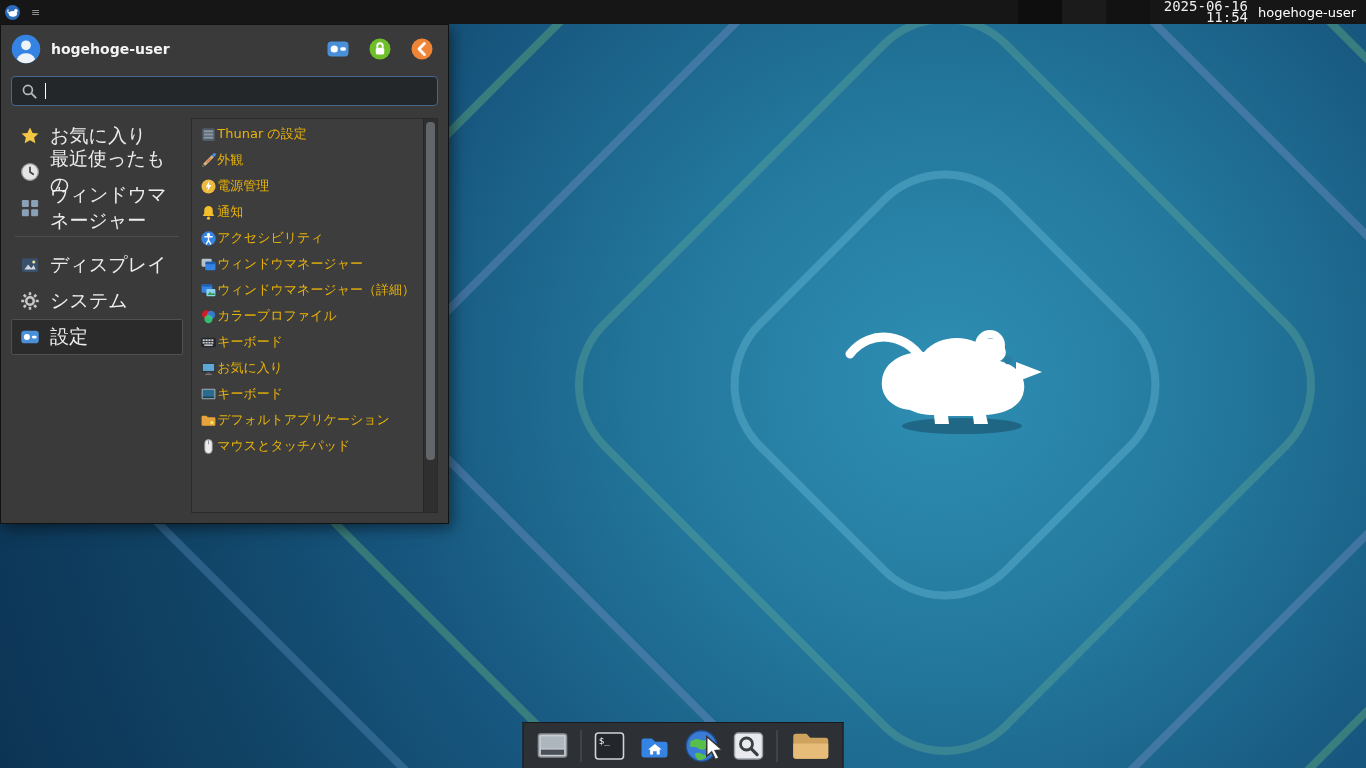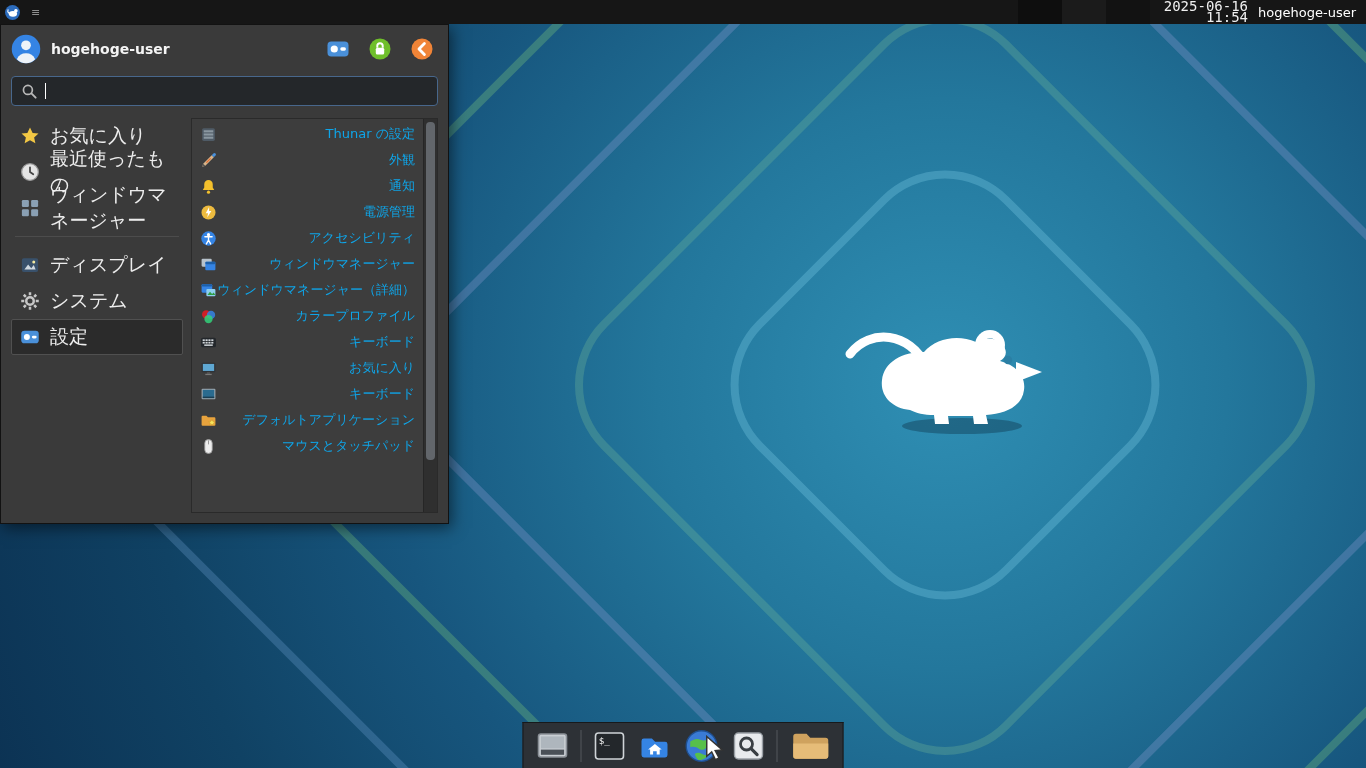--- a/index.html
+++ b/index.html
@@ -62,21 +62,21 @@
   .caret{width:1px;height:16px;background:#fff;margin-left:7px;}
   .search-input{flex:1;background:transparent;border:none;outline:none;color:#fff;font-size:13px;margin-left:2px;font-family:inherit;}
   .menu-body{flex:1;display:flex;padding:6px 10px 10px 10px;min-height:0;}
   .categories{width:205px;padding-right:8px;box-sizing:border-box;}
   .cat-item{height:34px;display:flex;align-items:center;gap:10px;padding:0 8px;font-size:19px;border-radius:2px;border:1px solid transparent;cursor:pointer;}
   .cat-item.selected{background:#2b2b2b;border-color:#505050;}
   .cat-item .icon svg{width:20px;height:20px;}
   .cat-sep{height:1px;background:#4c4c4c;margin:10px 4px;}
   .app-list-wrap{flex:1;border:1px solid #2a2a2a;background:#3d3d3d;display:flex;min-height:0;}
   .app-list{flex:1;overflow:hidden;padding-top:2px;}
-  .app-item{height:26px;display:flex;align-items:center;padding:0 8px;font-size:13px;color:#0ea5e9;cursor:pointer;white-space:nowrap;justify-content:space-between;}
+  .app-item{height:26px;display:flex;align-items:center;padding:0 8px;font-size:13px;color:#eab308;cursor:pointer;white-space:nowrap;}
   .icon{display:inline-flex;flex:none;}
   .icon svg{width:17px;height:17px;display:block;}
   .scrollbar{width:13px;background:#2f2f2f;border-left:1px solid #262626;position:relative;}
   .scroll-thumb{position:absolute;left:2px;right:2px;top:3px;height:86%;background:#62666b;border-radius:4px;}
   
   .dock{
     position:absolute;left:50%;transform:translateX(-50%);bottom:0;height:46px;
     background:#2d3136;border:1px solid #17191b;border-bottom:none;box-sizing:border-box;
     display:flex;align-items:center;padding:0 12px;gap:11px;z-index:40;
   }
@@ -260,34 +260,34 @@
                 <path d="M11 3l2 2 1.6-1.6a1.4 1.4 0 0 0-2-2z" fill="#4a90d9"></path>
                 <path d="M2 14l3-1-2-2z" fill="#555"></path>
                 <path d="M6 10l4-4" stroke="#e66a2e" stroke-width="1.2"></path>
               </svg>
             </span>
             <span>外観</span>
           </div>
           <div class="app-item">
             <span class="icon">
               <svg viewBox="0 0 16 16">
+                <circle cx="8" cy="8" r="6.6" fill="#edbb3f"></circle>
+                <path d="M8.6 2.8L5.4 8.6h2.2l-.8 4.2 3.9-6.2H8.5z" fill="#fff"></path>
+              </svg>
+            </span>
+            <span>電源管理</span>
+          </div>
+          <div class="app-item">
+            <span class="icon">
+              <svg viewBox="0 0 16 16">
                 <path d="M8 1.8a4 4 0 0 1 4 4v3.2l1.4 2.2H2.6L4 9V5.8a4 4 0 0 1 4-4z" fill="#f3c02c"></path>
                 <circle cx="8" cy="13.3" r="1.5" fill="#f3c02c"></circle>
               </svg>
             </span>
             <span>通知</span>
-          </div>
-          <div class="app-item">
-            <span class="icon">
-              <svg viewBox="0 0 16 16">
-                <circle cx="8" cy="8" r="6.6" fill="#edbb3f"></circle>
-                <path d="M8.6 2.8L5.4 8.6h2.2l-.8 4.2 3.9-6.2H8.5z" fill="#fff"></path>
-              </svg>
-            </span>
-            <span>電源管理</span>
           </div>
           <div class="app-item">
             <span class="icon">
               <svg viewBox="0 0 16 16">
                 <circle cx="8" cy="8" r="6.8" fill="#3584e4"></circle>
                 <circle cx="8" cy="4.4" r="1.5" fill="#fff"></circle>
                 <path d="M4.6 6.3h6.8M8 6.3v3.3M8 9.6l-2 3.5M8 9.6l2 3.5" stroke="#fff" stroke-width="1.3" fill="none" stroke-linecap="round"></path>
               </svg>
             </span>
             <span>アクセシビリティ</span>

